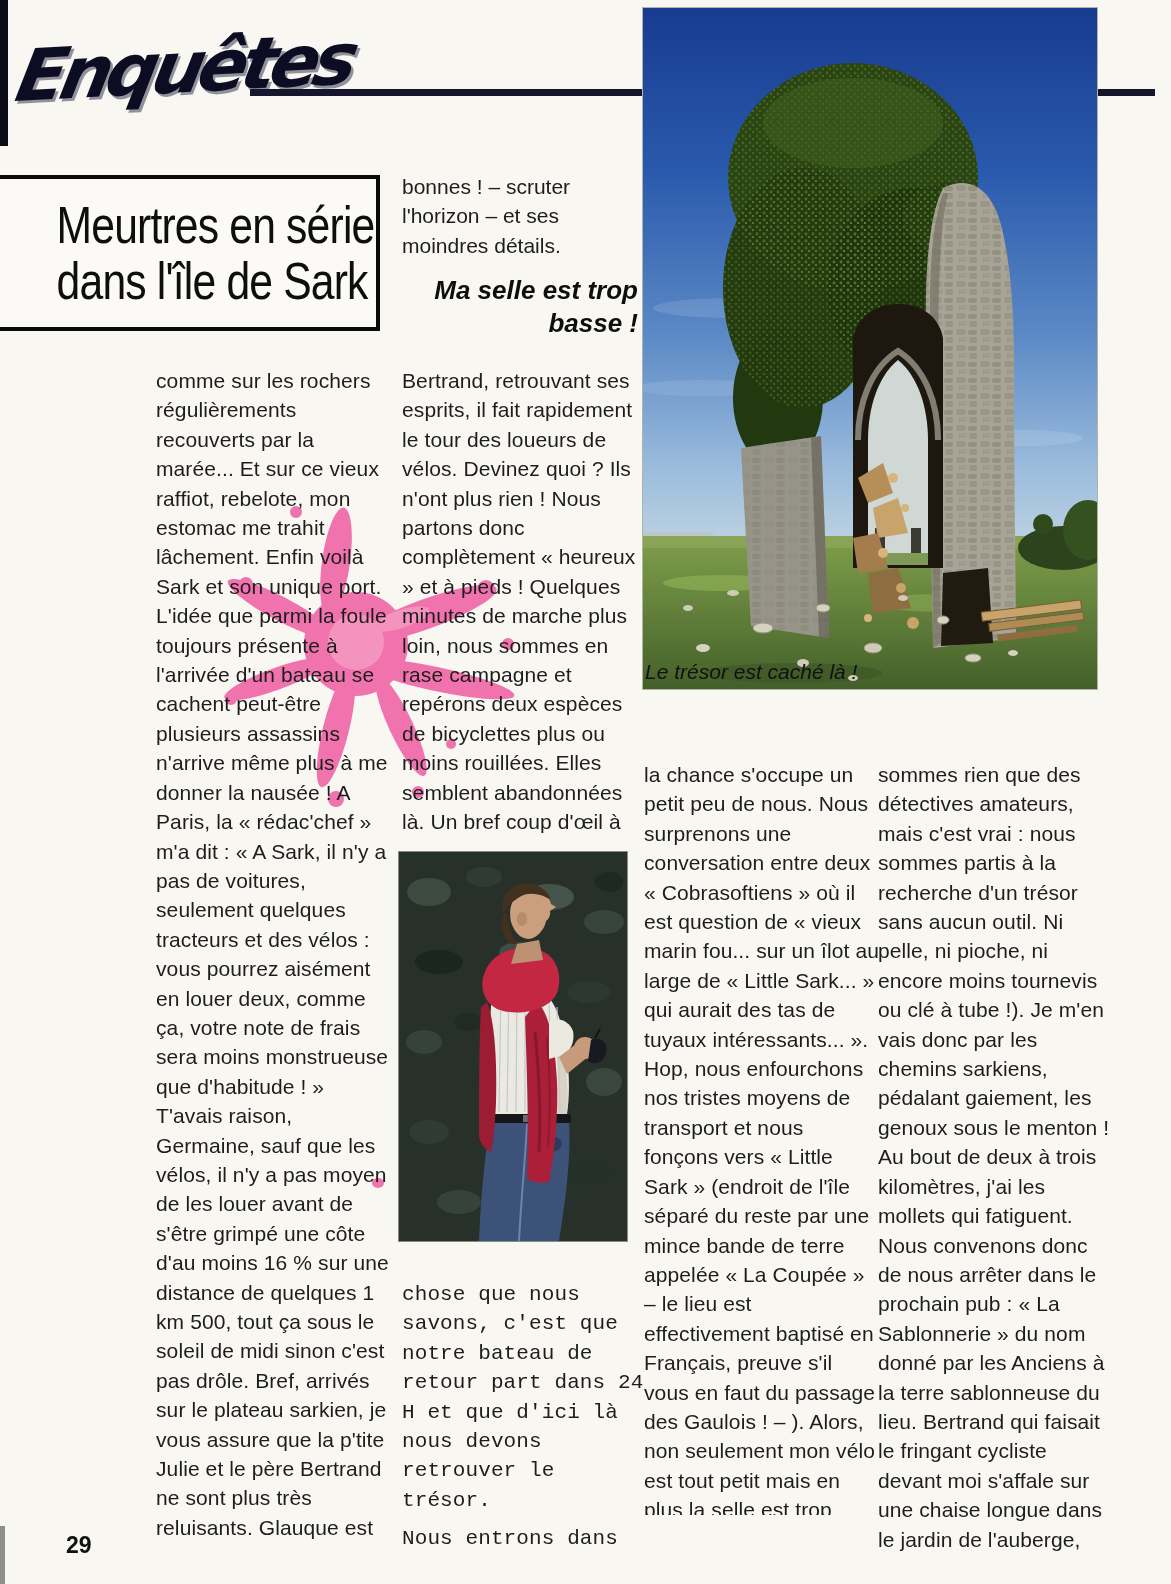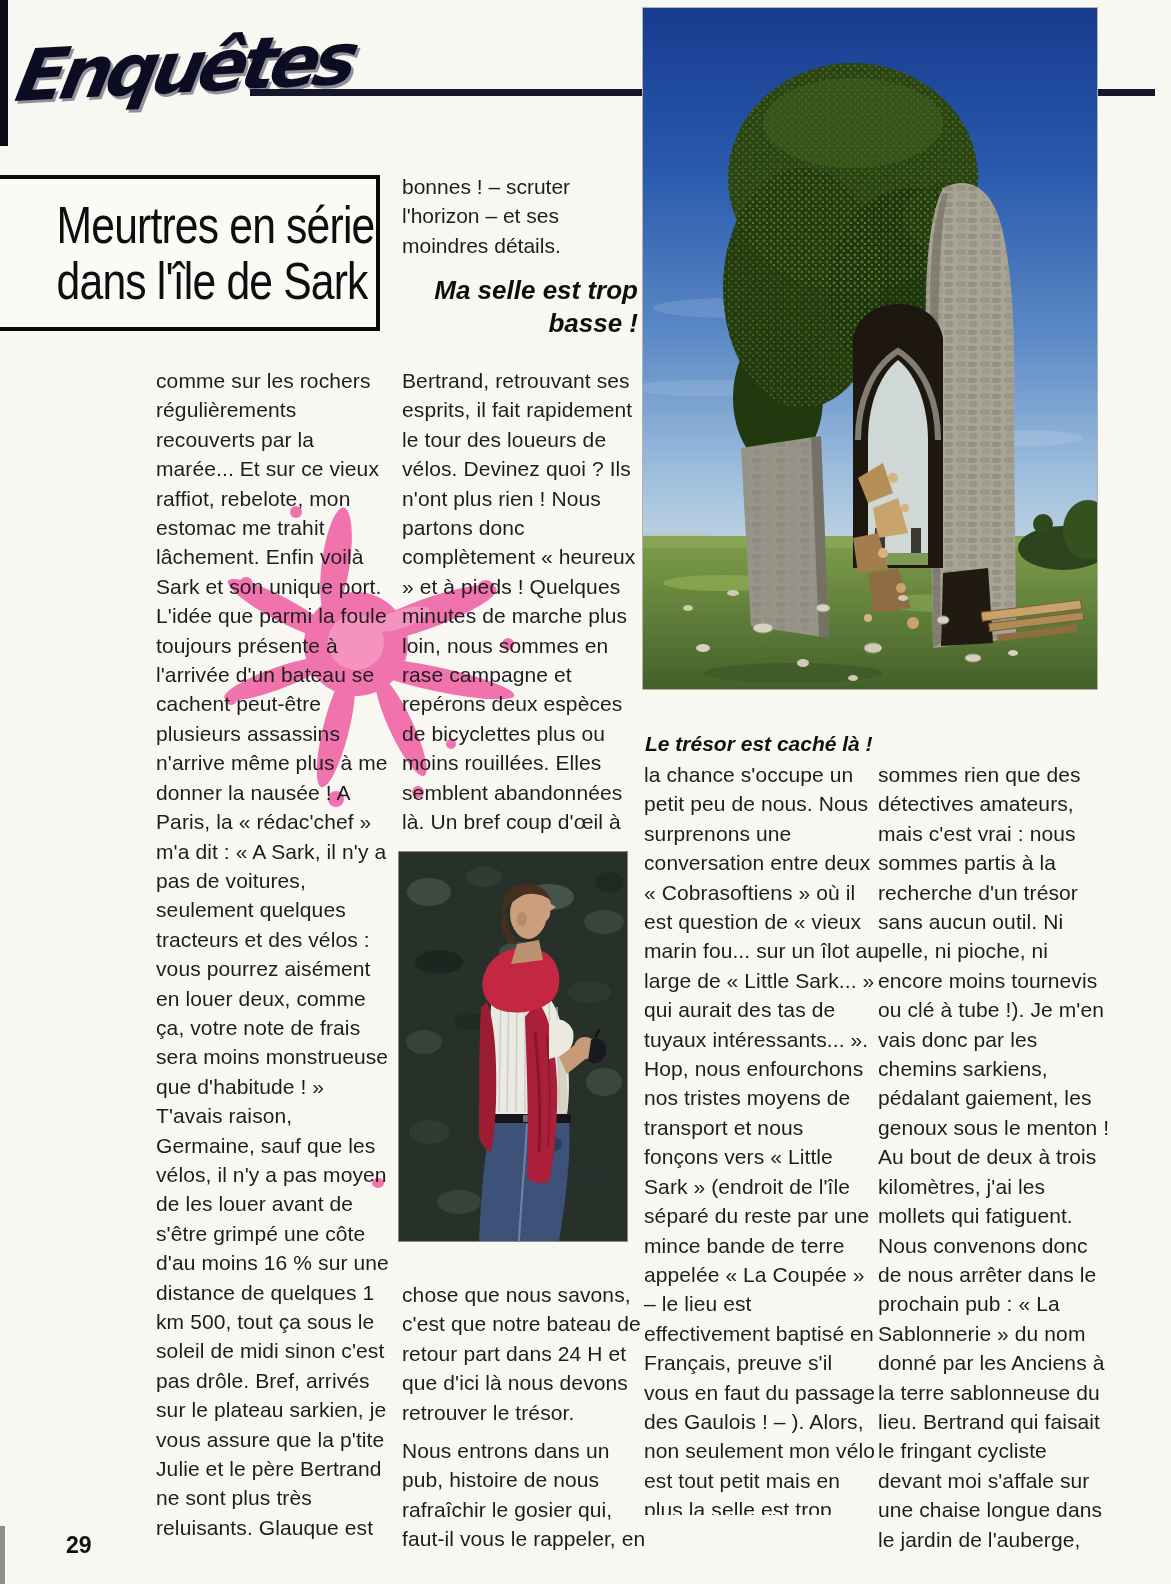--- a/index.html
+++ b/index.html
@@ -30,31 +30,31 @@
     transform:scaleX(0.82);transform-origin:100% 50%;white-space:nowrap;
   }
   .col{
     position:absolute;width:236px;font-size:21px;line-height:29.4px;
     letter-spacing:0.1px;overflow:hidden;text-align:left;
   }
   .col p{margin:0;}
   .col p + p{margin-top:9px;}
   #col1{left:156px;top:366px;height:1178px;}
   #col2a{left:402px;top:366px;height:472px;}
-  #col2b{left:402px;top:1280px;height:272px;width:244px;}
+  #col2b{left:402px;top:1280px;height:272px;width:244px;font-family:Liberation Mono, monospace;}
   #col3{left:644px;top:760px;height:755px;}
   #col4{left:878px;top:760px;height:800px;}
   .intro{position:absolute;left:402px;top:172px;width:228px;font-size:21px;line-height:29.4px;}
   .subhead{
     position:absolute;left:402px;top:274px;width:236px;margin:0;
     font-size:26px;line-height:33px;font-weight:bold;font-style:italic;color:#0e0e0e;text-align:right;
   }
   .caption{
-    position:absolute;left:645px;top:732px;width:320px;
-    font-size:21px;font-weight:bold;font-style:italic;color:#111;
+    position:absolute;left:645px;top:660px;width:320px;
+    font-size:21px;font-weight:normal;font-style:italic;color:#111;
   }
   .pagenum{position:absolute;left:66px;top:1532px;font-size:23px;font-weight:bold;color:#111;}
   .photo{position:absolute;display:block;}
   #photo-tower{left:643px;top:8px;outline:1px solid #b3b2a6;}
   #photo-man{left:399px;top:852px;outline:1px solid #8a8a80;}
   #splatter{position:absolute;left:186px;top:494px;}
   #splat-fleck{position:absolute;left:372px;top:1178px;width:12px;height:10px;border-radius:50%;background:#f173ae;}
 </style>
 </head>
 <body>

